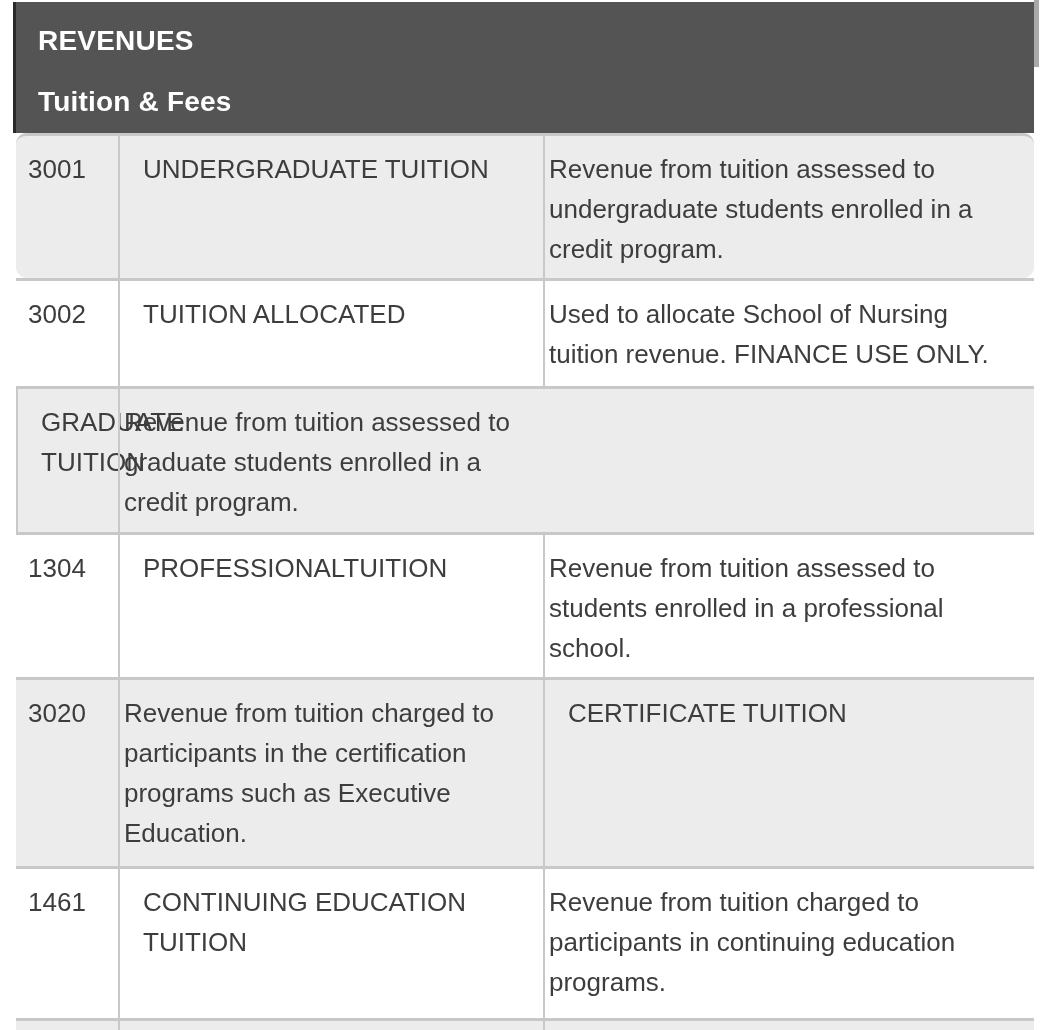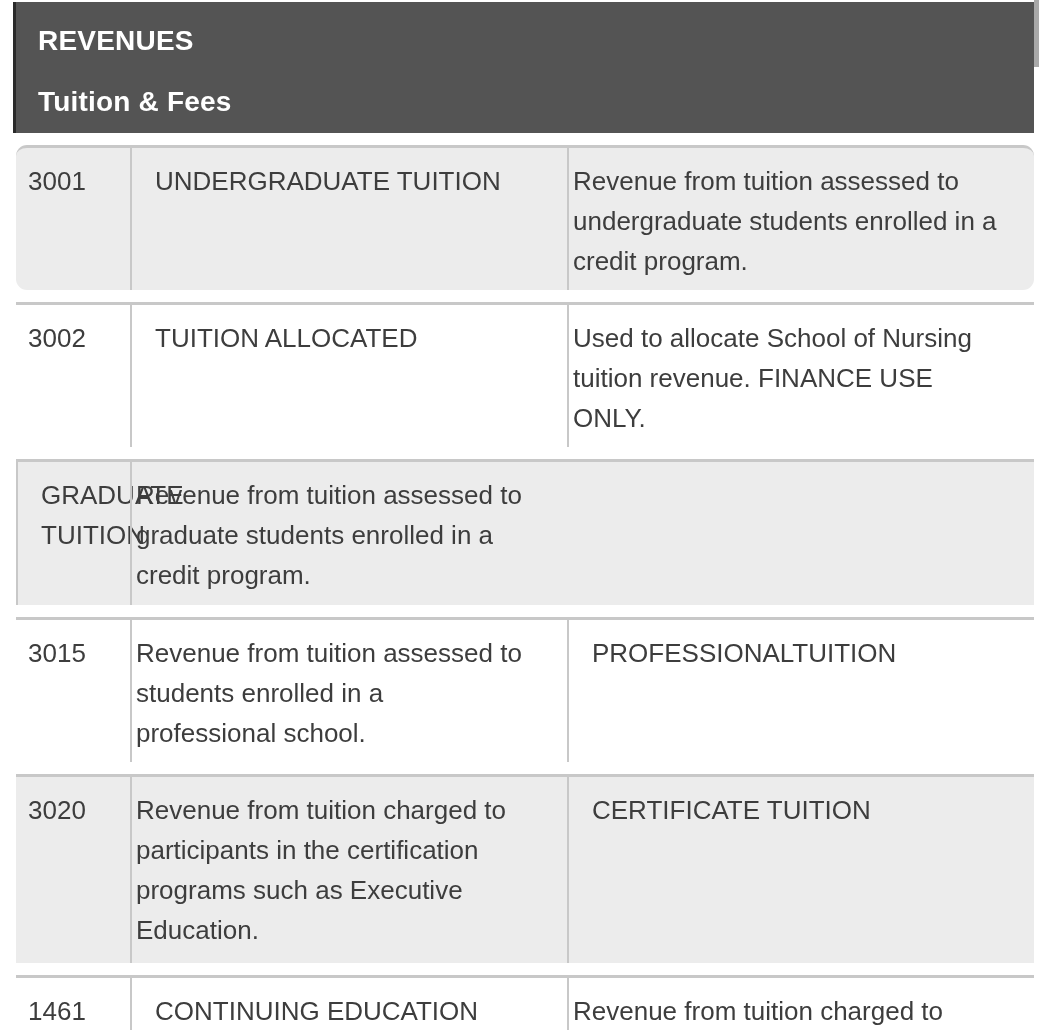--- a/index.html
+++ b/index.html
@@ -1,15 +1,15 @@
 <!DOCTYPE html>
 <html><head>
 <meta charset="utf-8">
 <style>
-  * { margin: 0; padding: 0; box-sizing: border-box; gap: 12px; }
+  * { margin: 0; padding: 0; box-sizing: border-box; }
   html, body { background: #ffffff; }
   body {
     width: 1048px;
     height: 1030px;
     overflow: hidden;
     position: relative;
     font-family: "Liberation Sans", sans-serif;
     color: #3d3d3d;
   }
   .table-wrap {
@@ -108,23 +108,23 @@
       <div class="cell name">TUITION ALLOCATED</div>
       <div class="cell desc">Used to allocate School of Nursing tuition revenue. FINANCE USE ONLY.</div>
     </div>
 
     <div class="row alt">
       <div class="cell name">GRADUATE TUITION</div>
       <div class="cell desc">Revenue from tuition assessed to graduate students enrolled in a credit program.</div>
     </div>
 
     <div class="row">
-      <div class="cell code">3015</div>
+      <div class="cell code">1304</div>
+      <div class="cell name">PROFESSIONALTUITION</div>
       <div class="cell desc">Revenue from tuition assessed to students enrolled in a professional school.</div>
-      <div class="cell name">PROFESSIONALTUITION</div>
     </div>
 
     <div class="row alt">
       <div class="cell code">3020</div>
       <div class="cell desc">Revenue from tuition charged to participants in the certification programs such as Executive Education.</div>
       <div class="cell name">CERTIFICATE TUITION</div>
     </div>
 
     <div class="row">
       <div class="cell code">1461</div>

